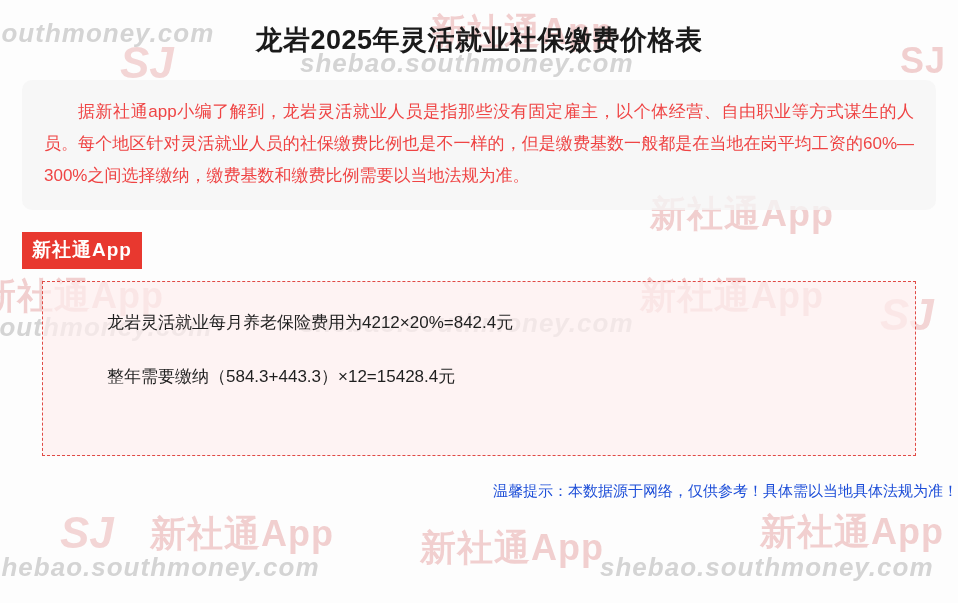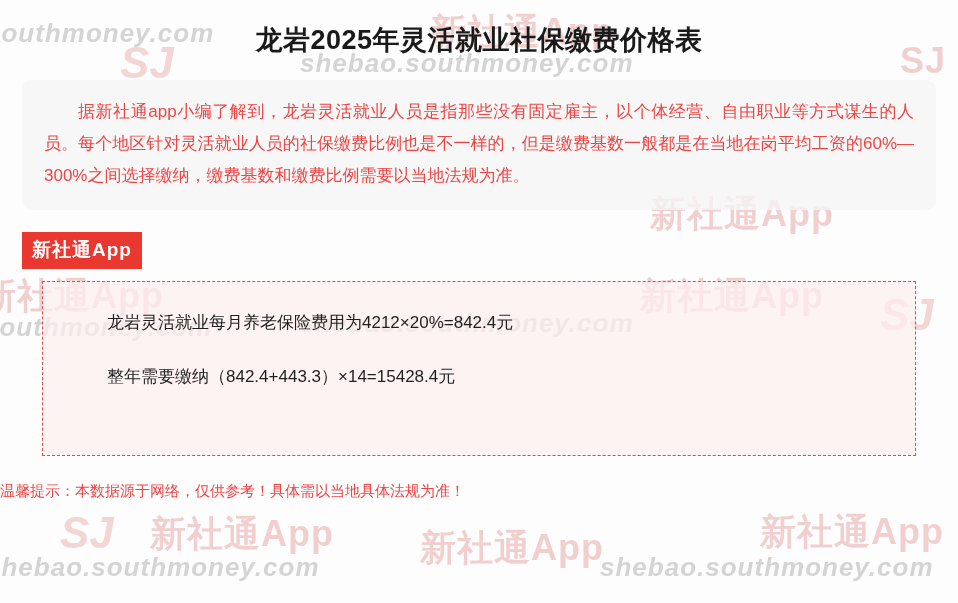--- a/index.html
+++ b/index.html
@@ -112,23 +112,23 @@
     line-height: 30px;
     color: #1f1f1f;
     text-indent: 2em;
   }
   .dashed-box p:last-child {
     margin-bottom: 0;
   }
 
   .footer-note {
     margin-top: 26px;
-    text-align: left;
+    text-align: right;
     font-size: 15px;
-    color: #ef4444;
+    color: #1d4ed8;
   }
 </style>
 </head>
 <body>
 
 <div class="page">
 
   <div class="wm-layer">
     <div class="wm url grey" style="left:-14px; top:18px;">southmoney.com</div>
     <div class="wm cn" style="left:430px; top:8px;">新社通App</div>
@@ -158,19 +158,19 @@
     <div class="intro-box">
       <p>据新社通app小编了解到，龙岩灵活就业人员是指那些没有固定雇主，以个体经营、自由职业等方式谋生的人员。每个地区针对灵活就业人员的社保缴费比例也是不一样的，但是缴费基数一般都是在当地在岗平均工资的60%—300%之间选择缴纳，缴费基数和缴费比例需要以当地法规为准。</p>
     </div>
 
     <div class="section-label-row">
       <span class="section-label">新社通App</span>
     </div>
 
     <div class="dashed-box">
       <p>龙岩灵活就业每月养老保险费用为4212×20%=842.4元</p>
-      <p>整年需要缴纳（842.4+443.3）×14=15428.4元</p>
+      <p>整年需要缴纳（584.3+443.3）×12=15428.4元</p>
     </div>
 
     <div class="footer-note">温馨提示：本数据源于网络，仅供参考！具体需以当地具体法规为准！</div>
 
   </div>
 </div>
 
 </body></html>

